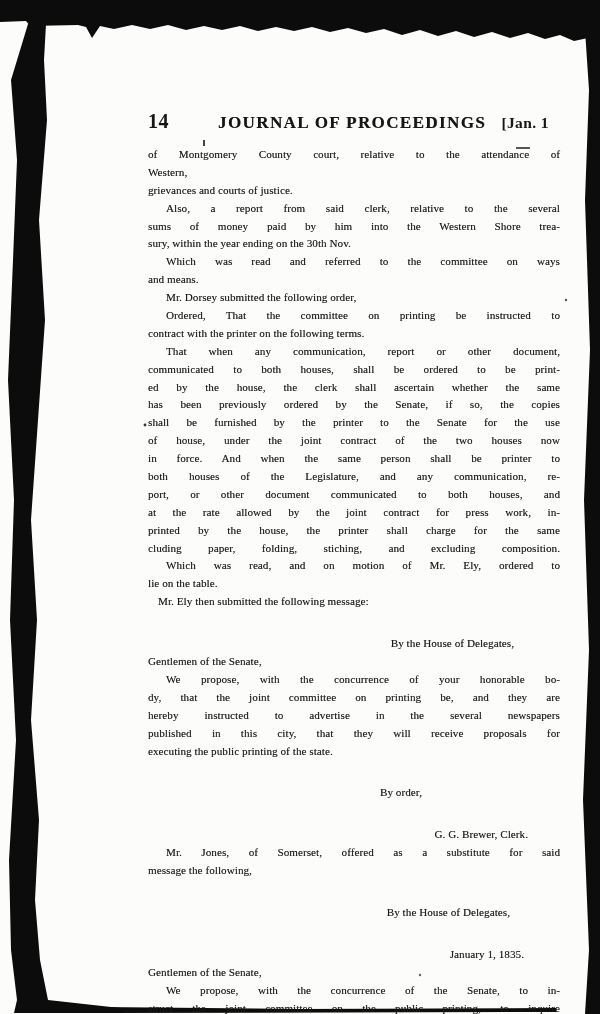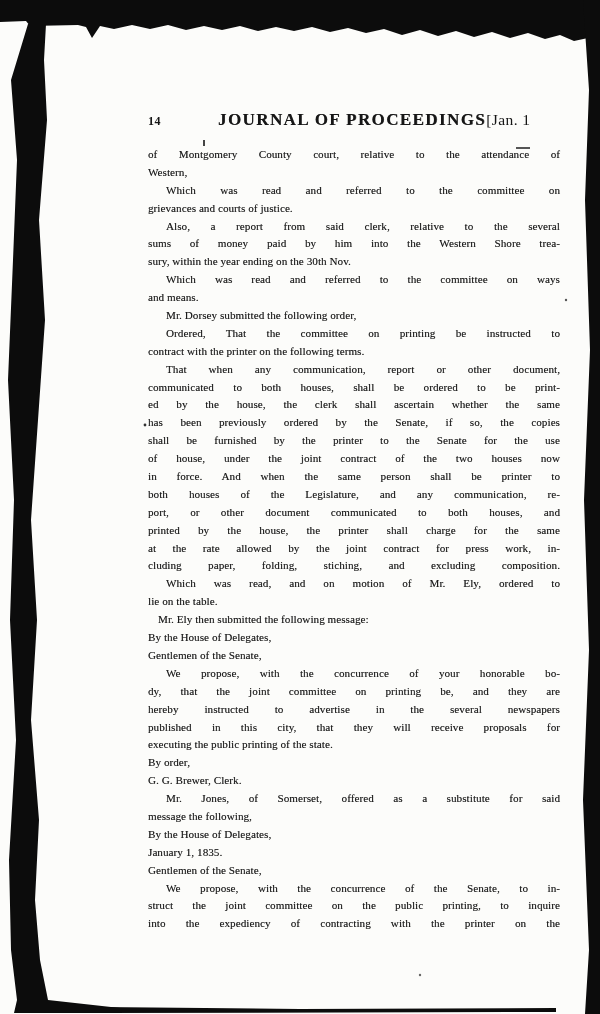--- a/index.html
+++ b/index.html
@@ -14,32 +14,32 @@
     position:absolute;left:0;top:0;width:600px;height:1014px;
     pointer-events:none;
   }
   .page-header{
     position:absolute;
     left:148px;top:110px;width:414px;height:26px;
     display:flex;align-items:baseline;
     color:#161616;
   }
   .page-number{
-    font-size:12px;font-weight:700;letter-spacing:.5px;
+    font-size:20px;font-weight:700;letter-spacing:.5px;
     width:70px;flex:0 0 auto;
   }
   .journal-title{
     flex:1 1 auto;text-align:center;
     font-size:17px;font-weight:700;letter-spacing:1.4px;
     white-space:nowrap;
     text-shadow:.3px .3px .4px rgba(10,10,10,.55);
   }
   .date-marker{
-    flex:0 0 auto;width:78px;text-align:left;
-    font-size:15.5px;font-weight:400;letter-spacing:.4px;
+    flex:0 0 auto;width:78px;text-align:center;
+    font-size:15.5px;font-weight:700;letter-spacing:.4px;
   }
   .body-text{
     position:absolute;left:148px;top:146px;width:412px;
     color:#1b1b1b;
     font-size:11px;
     text-shadow:.25px .25px .35px rgba(20,20,20,.5);
   }
   .line{
     height:17.9px;line-height:17.9px;
     white-space:nowrap;
@@ -47,21 +47,21 @@
   }
   .line.j{
     white-space:normal;
     text-align:justify;
     text-align-last:justify;
     word-spacing:.08em;
   }
   .line.i1{padding-left:18px;}
   .line.j.i1{padding-left:0;text-indent:18px;}
   .line.i2{padding-left:10px;}
-  .line.r{white-space:nowrap;}
+  .line.r{text-align:right;white-space:nowrap;margin-top:24px;}
 </style>
 </head>
 <body>
 
 <svg id="scan-artifacts" width="600" height="1014" viewBox="0 0 600 1014" xmlns="http://www.w3.org/2000/svg">
 
   <path fill="#0c0c0c" d="
     M0,0 H600 V42 L588,38 L574,41 L560,35 L545,39 L528,33 L510,38 L492,32 L474,37
     L456,31 L438,36 L420,30 L402,35 L384,29 L366,33 L348,28 L330,32 L312,27
     L294,31 L276,27 L258,31 L240,26 L222,30 L204,26 L186,30 L168,25 L150,29
@@ -88,41 +88,40 @@
 
 <div class="page-header">
   <span class="page-number">14</span>
   <span class="journal-title">JOURNAL OF PROCEEDINGS</span>
   <span class="date-marker">[Jan. 1</span>
 </div>
 
 <div class="body-text">
     <div class="line j">of Montgomery County court, relative to the attendance of</div>
     <div class="line">Western,</div>
-    <div class="line j i1">Which was read and referred to the committee on</div>
     <div class="line">grievances and courts of justice.</div>
     <div class="line j i1">Also, a report from said clerk, relative to the several</div>
     <div class="line j">sums of money paid by him into the Western Shore trea-</div>
     <div class="line">sury, within the year ending on the 30th Nov.</div>
     <div class="line j i1">Which was read and referred to the committee on ways</div>
     <div class="line">and means.</div>
     <div class="line i1">Mr. Dorsey submitted the following order,</div>
     <div class="line j i1">Ordered, That the committee on printing be instructed to</div>
     <div class="line">contract with the printer on the following terms.</div>
     <div class="line j i1">That when any communication, report or other document,</div>
     <div class="line j">communicated to both houses, shall be ordered to be print-</div>
     <div class="line j">ed by the house, the clerk shall ascertain whether the same</div>
     <div class="line j">has been previously ordered by the Senate, if so, the copies</div>
     <div class="line j">shall be furnished by the printer to the Senate for the use</div>
     <div class="line j">of house, under the joint contract of the two houses now</div>
     <div class="line j">in force.  And when the same person shall be printer to</div>
     <div class="line j">both houses of the Legislature, and any communication, re-</div>
     <div class="line j">port, or other document communicated to both houses, and</div>
+    <div class="line j">at the rate allowed by the joint contract for press work, in-</div>
     <div class="line j">printed by the house, the printer shall charge for the same</div>
-    <div class="line j">at the rate allowed by the joint contract for press work, in-</div>
     <div class="line j">cluding paper, folding, stiching, and excluding composition.</div>
     <div class="line j i1">Which was read, and on motion of Mr. Ely, ordered to</div>
     <div class="line">lie on the table.</div>
     <div class="line i2">Mr. Ely then submitted the following message:</div>
     <div class="line r" style="padding-right: 46px;">By the House of Delegates,</div>
     <div class="line">Gentlemen of the Senate,</div>
     <div class="line j i1">We propose, with the concurrence of your honorable bo-</div>
     <div class="line j">dy, that the joint committee on printing be, and they are</div>
     <div class="line j">hereby instructed to advertise in the several newspapers</div>
     <div class="line j">published in this city, that they will receive proposals for</div>

